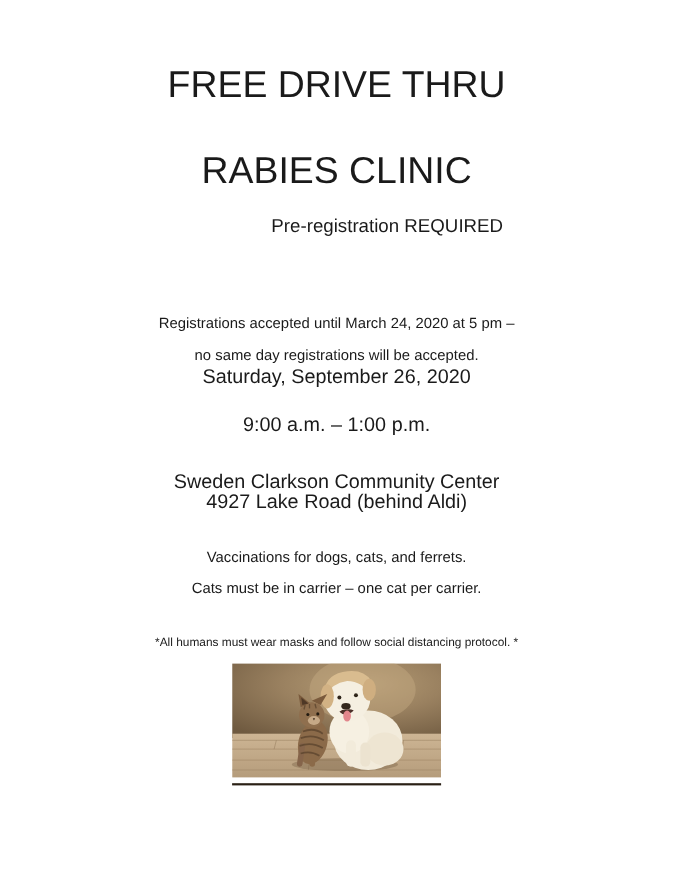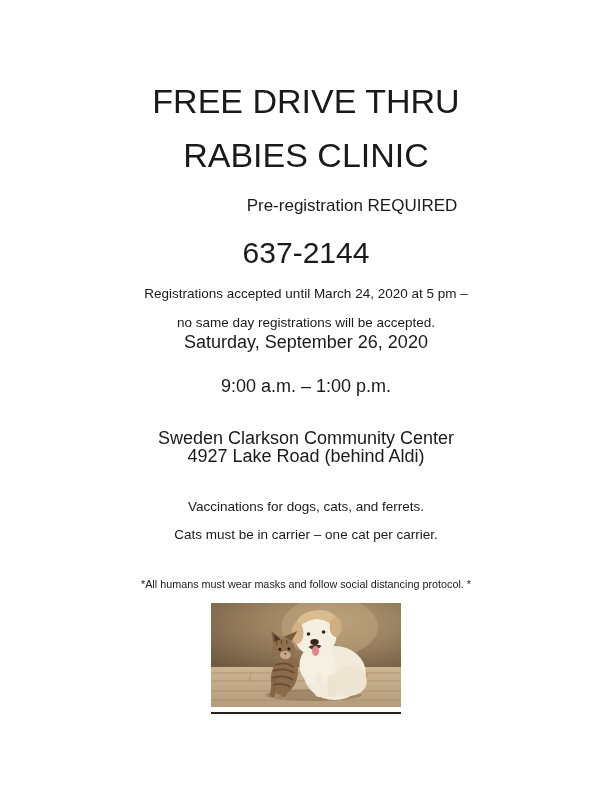--- a/index.html
+++ b/index.html
@@ -18,21 +18,21 @@
     line-height:1.15;
     white-space:pre;
   }
   .title   {font-size:34px;}
   .prereg  {font-size:17px;margin-left:46px;}
   .phone   {font-size:30px;}
   .body-sm {font-size:13.5px;}
   .mid     {font-size:18px;}
   .foot    {font-size:10.8px;}
 
-  #title-1  {top:82px;}
+  #title-1  {top:58px;}
   #title-2  {top:136px;}
   #prereg   {top:196px;}
   #phone    {top:236px;}
   #deadline-1{top:286px;}
   #deadline-2{top:315px;}
   #date     {top:332px;}
   #time     {top:376px;}
   #venue    {top:418px;margin-top:10px;}
   #address  {top:446px;}
   #rule-0   {top:499px;}
@@ -55,21 +55,20 @@
   }
 </style>
 </head>
 <body>
 
 <div class="page">
 
   <div class="line title" id="title-1">FREE DRIVE THRU</div>
   <div class="line title" id="title-2">RABIES CLINIC</div>
   <div class="line prereg" id="prereg">Pre-registration REQUIRED</div>
-  <div class="line phone" id="phone">637-2144</div>
   <div class="line body-sm" id="deadline-1">Registrations accepted until March 24, 2020 at 5 pm –</div>
   <div class="line body-sm" id="deadline-2">no same day registrations will be accepted.</div>
   <div class="line mid" id="date">Saturday, September 26, 2020</div>
   <div class="line mid" id="time">9:00 a.m. – 1:00 p.m.</div>
   <div class="line mid" id="venue">Sweden Clarkson Community Center</div>
   <div class="line mid" id="address">4927 Lake Road (behind Aldi)</div>
   <div class="line body-sm" id="rule-0">Vaccinations for dogs, cats, and ferrets.</div>
   <div class="line body-sm" id="rule-2">Cats must be in carrier – one cat per carrier.</div>
   <div class="line foot" id="footnote">*All humans must wear masks and follow social distancing protocol. *</div>
 

